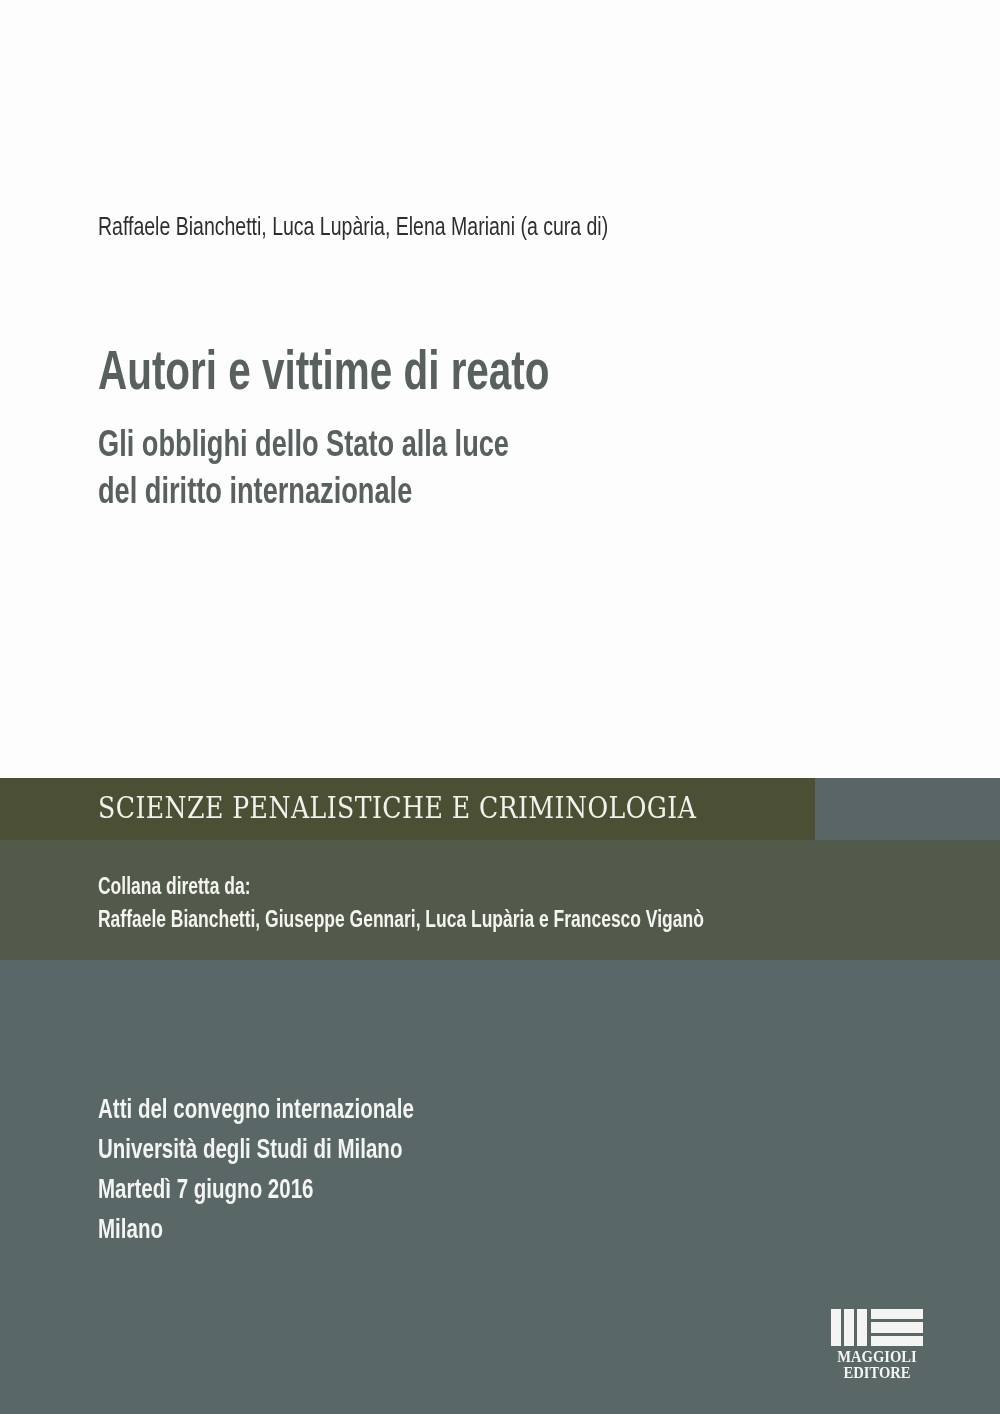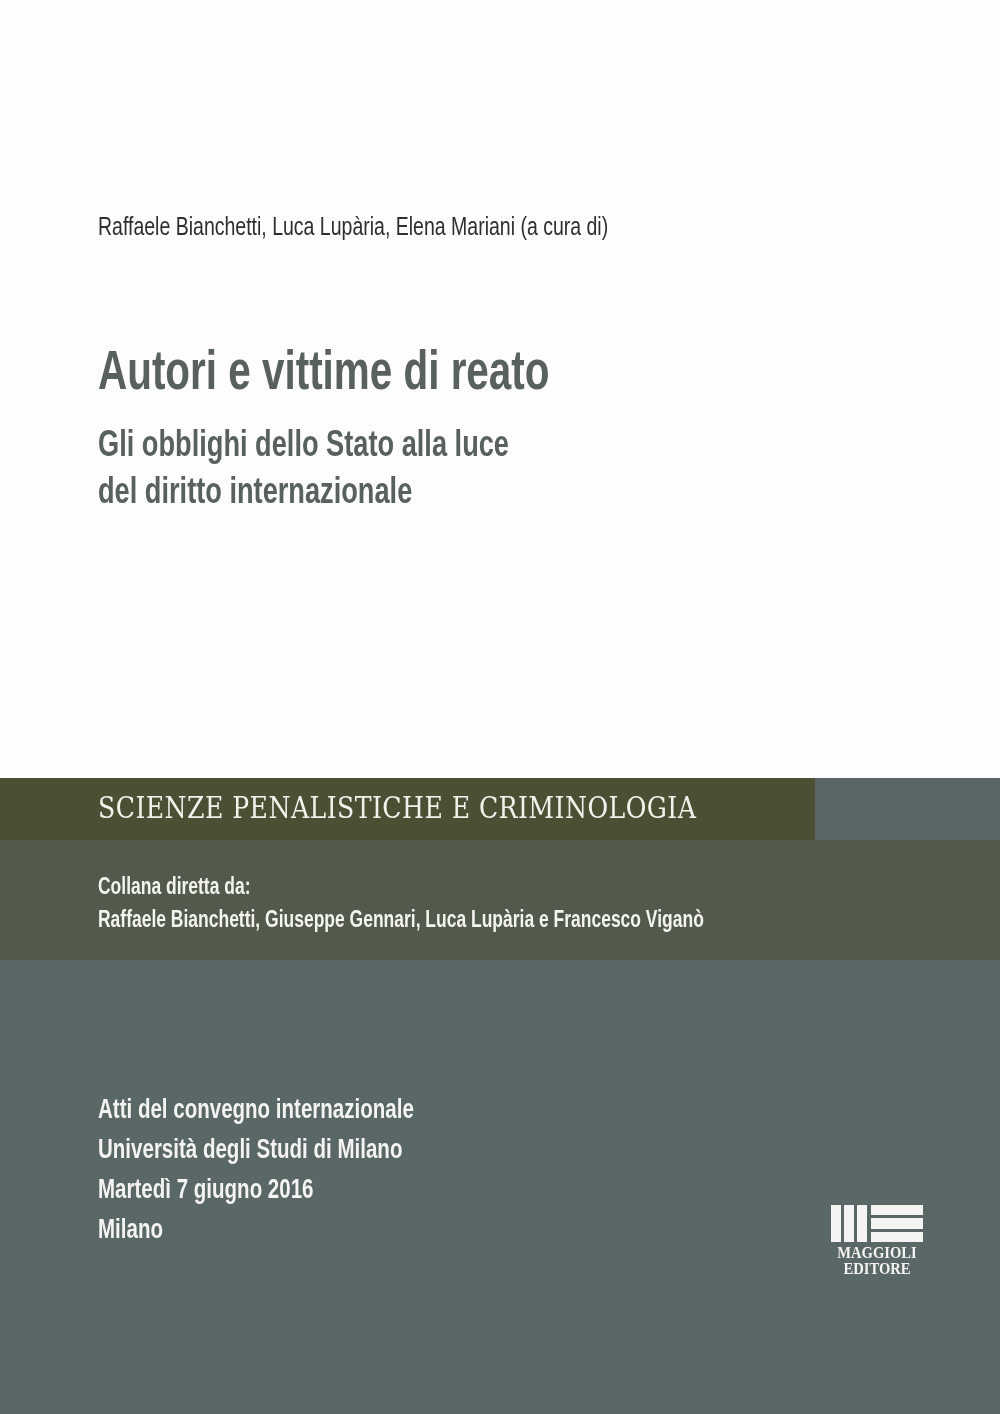--- a/index.html
+++ b/index.html
@@ -52,21 +52,21 @@
     position: absolute; left: 0; top: 960px; width: 1000px; height: 454px;
     background: #5a6767;
   }
   #conference {
     position: absolute; left: 98px; top: 1089px;
     font-size: 27px; font-weight: bold; color: #f4f4f2; line-height: 40px;
     transform: scaleX(0.76);
   }
   #conference div { white-space: nowrap; }
   #logo {
-    position: absolute; left: 828px; top: 1205px; width: 98px; height: 84px; text-decoration: underline;
+    position: absolute; left: 828px; top: 1309px; width: 98px; height: 84px; text-decoration: underline;
   }
   .bar { position: absolute; background: #f4f4f2; }
   #logo-text {
     position: absolute; left: 0; top: 40px; width: 98px;
     font-family: "Liberation Serif", serif; font-weight: bold; color: #f4f4f2;
     text-align: center; font-size: 17px; line-height: 16px;
     transform: scaleX(0.86); transform-origin: center top;
   }
 </style>
 </head>

